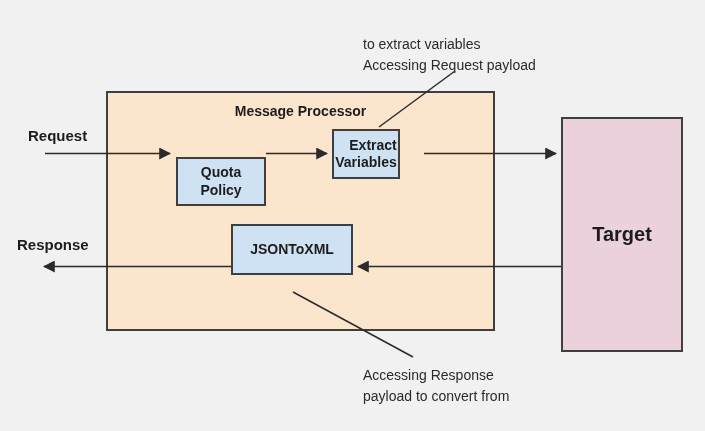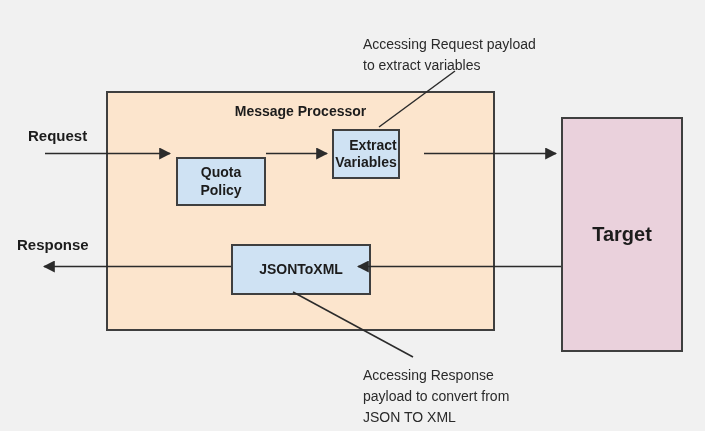--- a/index.html
+++ b/index.html
@@ -46,21 +46,21 @@
     align-items: center;
     justify-content: center;
     text-align: center;
     font-size: 14px;
     font-weight: bold;
     line-height: 1.22;
     white-space: pre-line;
   }
   .node-quota   { left: 176px; top: 129px; width: 90px;  height: 49px; margin-top: 28px; }
   .node-extract { left: 332px; top: 129px; width: 68px;  height: 50px; text-align: right; }
-  .node-json    { left: 231px; top: 244px; width: 140px; height: 51px; }
+  .node-json    { left: 231px; top: 224px; width: 122px; height: 51px; }
   .target {
     position: absolute;
     left: 561px; top: 93px;
     width: 122px; height: 235px;
     background: var(--target-fill);
     border: 2px solid var(--border);
     display: flex;
     align-items: center;
     justify-content: center;
     font-size: 20px;
@@ -114,28 +114,27 @@
 
   <div class="target">
     <span>Target</span>
   </div>
 
   <div class="flow-label label-request">Request</div>
 
   <div class="flow-label label-response">Response</div>
 
   <div class="annotation ann-top">
+    <div>to extract variables</div>
     <div>Accessing Request payload</div>
-    <div>to extract variables</div>
   </div>
 
   <div class="annotation ann-bottom">
     <div>Accessing Response</div>
     <div>payload to convert from</div>
-    <div>JSON TO XML</div>
   </div>
 
   <svg class="wires" viewBox="0 0 705 431">
     <defs>
       <marker id="arrow" viewBox="0 0 10 10" refX="9" refY="5" markerWidth="8" markerHeight="8" orient="auto-start-reverse">
         <path class="arrowhead" d="M0,0 L10,5 L0,10 z"></path>
       </marker>
     </defs>
 
     <line x1="45" y1="153.5" x2="170" y2="153.5" marker-end="url(#arrow)"></line>

